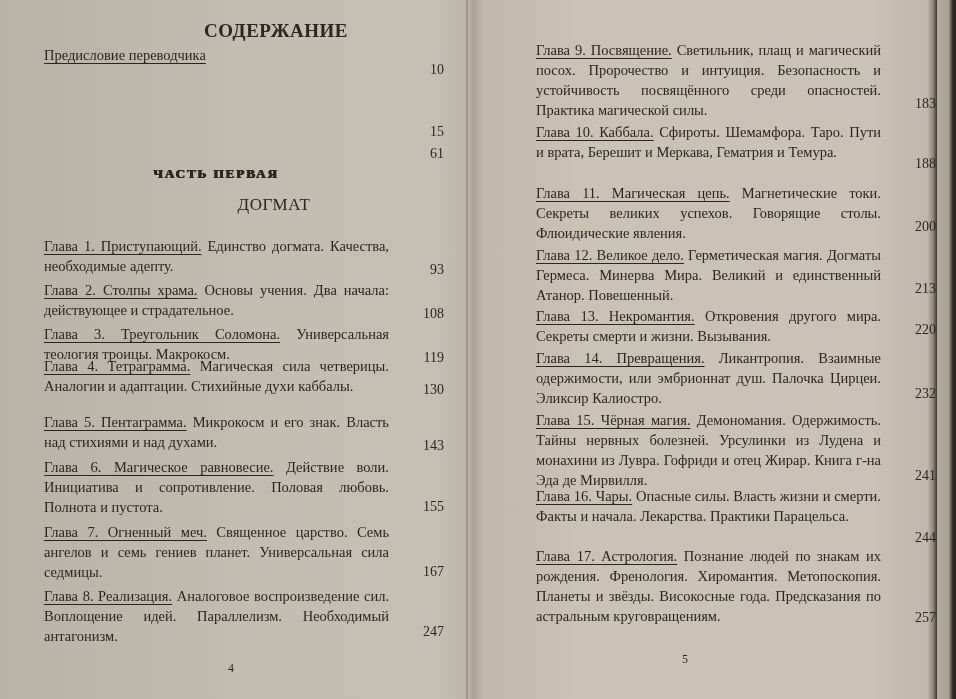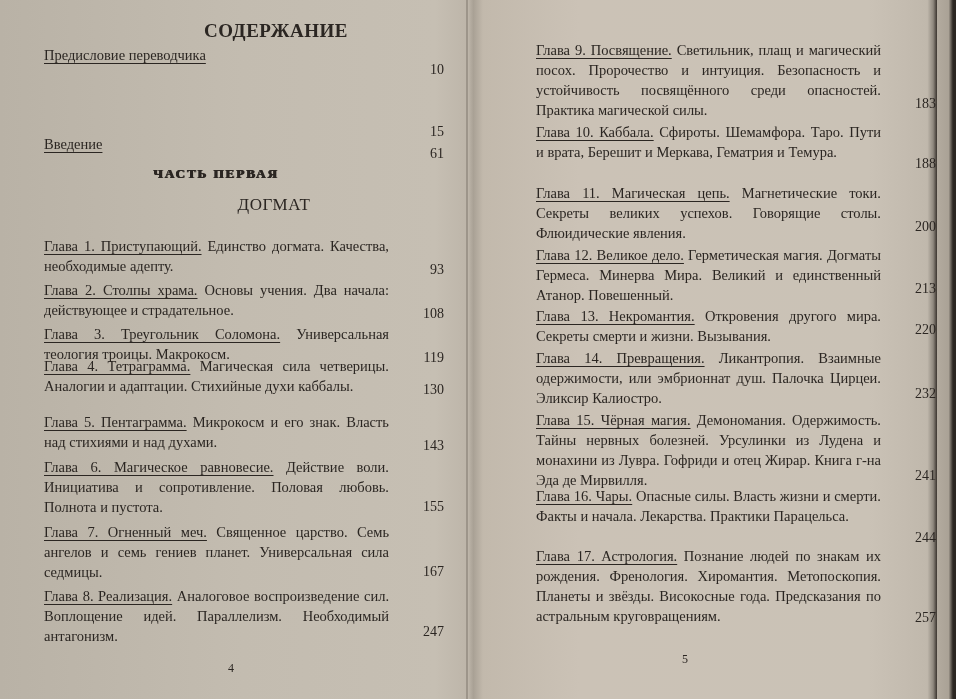--- a/index.html
+++ b/index.html
@@ -63,21 +63,20 @@
     <div class="entry" style="top:45px;">
       <span class="text"><span class="title-link">Предисловие переводчика</span><span></span></span>
       <span class="pg" style="top:15px;">10</span>
     </div>
 
     <div class="entry" style="top:70px;">
       <span class="pg" style="top:52px;">15</span>
     </div>
 
     <div class="entry" style="top:134px;">
-      <span class="text"><span class="title-link">Введение</span><span></span></span>
       <span class="pg" style="top:10px;">61</span>
     </div>
 
     <div class="part-label">ЧАСТЬ ПЕРВАЯ</div>
     <div class="part-title">ДОГМАТ</div>
 
     <div class="entry" style="top:236px;">
       <span class="text"><span class="title-link">Глава 1. Приступающий.</span><span> Единство догмата. Качества, необходимые адепту.</span></span>
       <span class="pg" style="top:24px;">93</span>
     </div>

